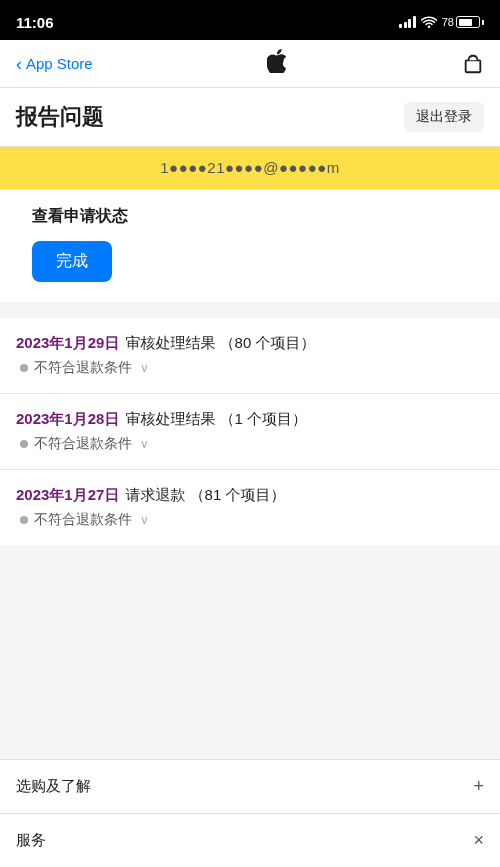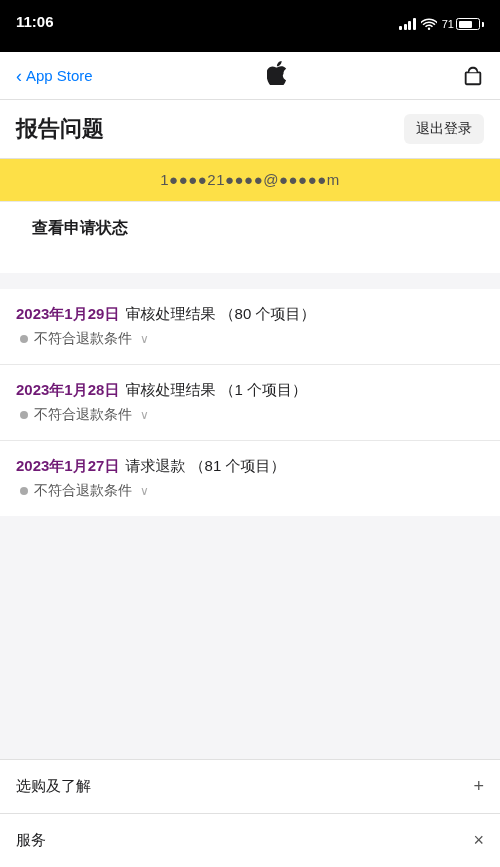--- a/index.html
+++ b/index.html
@@ -10,24 +10,24 @@
       font-family: -apple-system, "PingFang SC", "Helvetica Neue", sans-serif;
       overflow: hidden;
       position: relative;
     }
 
     
     .status-bar {
       background: #000;
       color: #fff;
       display: flex;
-      align-items: flex-end;
+      align-items: center;
       justify-content: space-between;
-      padding: 8px 16px 22px;
-      height: 52px;
+      padding: 8px 16px 4px;
+      height: 40px;
     }
     .status-time {
       font-size: 15px;
       font-weight: 600;
       color: #fff;
     }
     .status-icons {
       display: flex;
       align-items: center;
       gap: 5px;
@@ -277,21 +277,21 @@
         <span></span>
         <span></span>
         <span></span>
     </div>
     <div class="wifi-icon">
       <svg viewBox="0 0 16 12" width="16" height="12">
         <path d="M8 9.5a1.25 1.25 0 1 1 0 2.5 1.25 1.25 0 0 1 0-2.5zm0-3c1.6 0 3 .65 4.04 1.7l-1.1 1.1A3.98 3.98 0 0 0 8 8a3.98 3.98 0 0 0-2.94 1.3L3.96 8.2A5.47 5.47 0 0 1 8 6.5zm0-3c2.55 0 4.84 1.04 6.5 2.72l-1.1 1.1A7.44 7.44 0 0 0 8 5a7.44 7.44 0 0 0-5.4 2.32L1.5 6.22A8.96 8.96 0 0 1 8 3.5zm0-3C11.73.5 15.07 2.1 17.36 4.7l-1.1 1.1C14.17 3.56 11.23 2 8 2S1.83 3.56-.26 5.8L-1.36 4.7C.93 2.1 4.27.5 8 .5z"></path>
       </svg>
     </div>
     <div class="battery-icon">
-      <span class="battery-label">71</span>
+      <span class="battery-label">78</span>
       <div class="battery-body">
         <div class="battery-fill"></div>
       </div>
       <div class="battery-tip"></div>
     </div>
   </div>
 </div>
 
 <div class="nav-bar">
   <div class="nav-back">
@@ -314,20 +314,21 @@
   <span class="page-title">报告问题</span>
   <button class="logout-btn">退出登录</button>
 </div>
 
 <div class="email-row">
   <span class="email-text">1●●●●21●●●●@●●●●●m</span>
 </div>
 
 <div class="status-section">
   <div class="status-section-title">查看申请状态</div>
+  <button class="done-btn">完成</button>
 </div>
 
 <div class="section-divider"></div>
 
 <div class="history-list">
 
   <div class="history-item">
     <div class="history-date-row">
       <span class="history-date">2023年1月29日</span>
       <span class="history-action">

